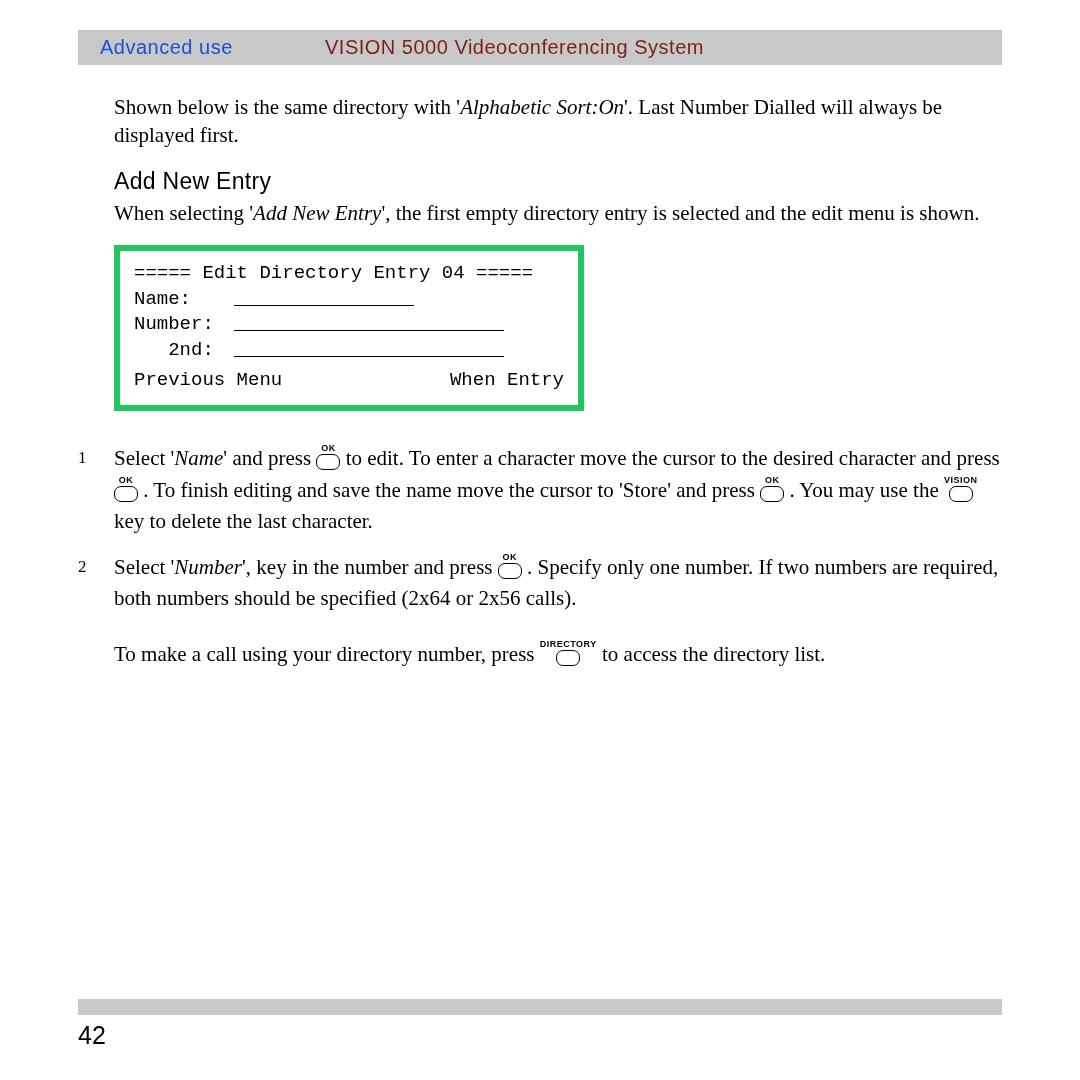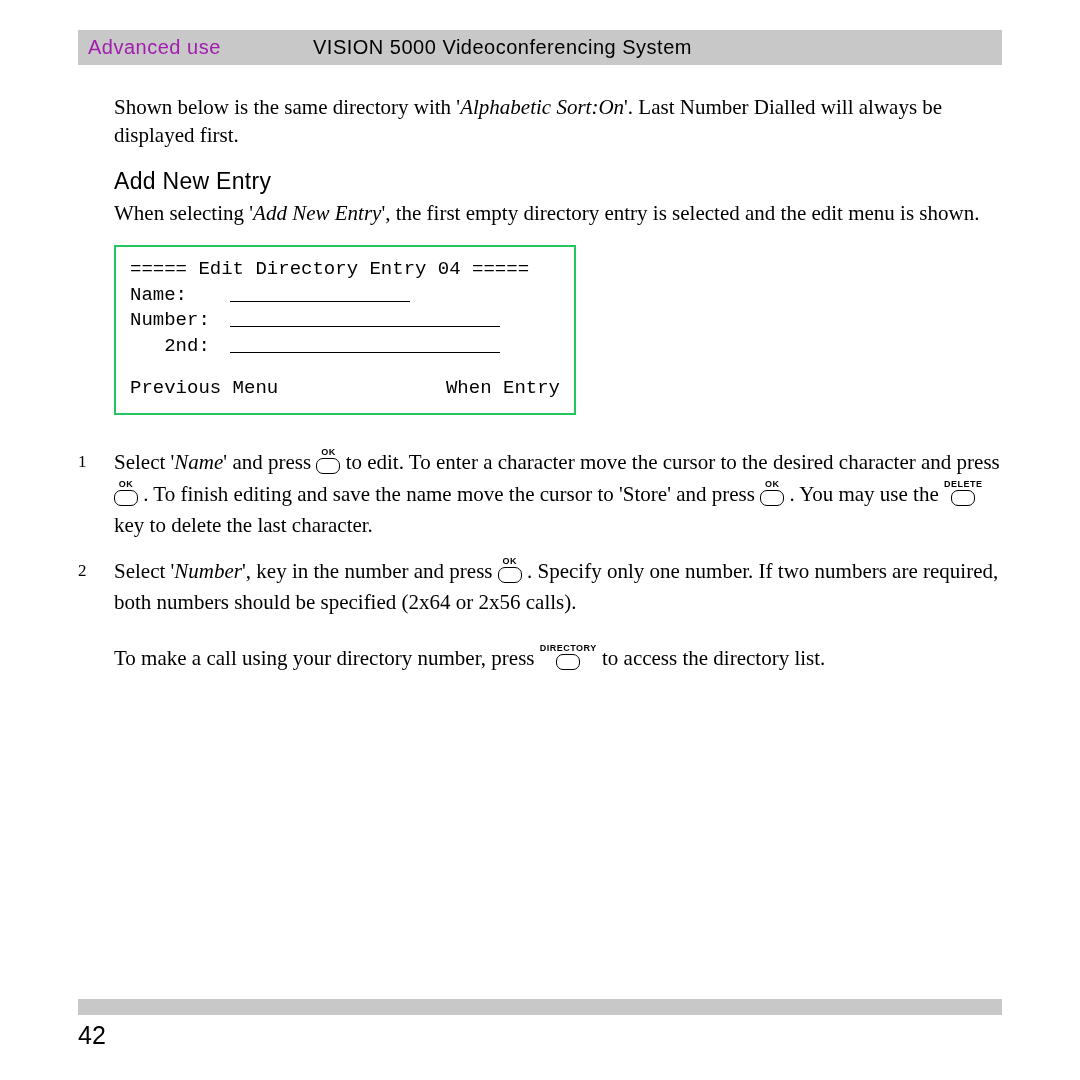--- a/index.html
+++ b/index.html
@@ -20,48 +20,49 @@
     background: #c8c8c8;
     padding: 6px 10px;
     margin-bottom: 28px;
     display: flex;
     align-items: baseline;
   }
   .header-left {
     font-family: Arial, Helvetica, sans-serif;
     font-size: 20px;
     letter-spacing: 0.5px;
-    color: #a21caf;
+    color: #1d4ed8;
     flex: 0 0 225px;
+    margin-left: 12px;
   }
   .header-center {
     font-family: Arial, Helvetica, sans-serif;
     font-size: 20px;
     letter-spacing: 0.5px;
-    color: #000000;
+    color: #7f1d1d;
   }
   .body-para {
     font-size: 21px;
     line-height: 1.35;
     margin: 0 0 18px 36px;
   }
   .italic { font-style: italic; }
   .screen-box {
     border: 2px solid #000;
     margin: 0 0 28px 36px;
     padding: 12px 14px;
     width: 420px;
     font-family: "Courier New", Courier, monospace;
     font-size: 19px;
     line-height: 1.3;
     white-space: pre;
     overflow: hidden;
   }
   .screen-box2 {
-    border: 2px solid #22c55e;
+    border: 6px solid #22c55e;
     margin: 0 0 32px 36px;
     padding: 10px 14px 12px 14px;
     width: 430px;
     font-family: "Courier New", Courier, monospace;
     font-size: 19px;
     line-height: 1.35;
   }
   .sb-row { display: flex; }
   .sb-label { flex: 0 0 100px; }
   .sb-line {
@@ -71,21 +72,21 @@
     height: 18px;
   }
   .sb-line-long {
     flex: 0 0 270px;
     border-bottom: 1px solid #000;
     height: 18px;
   }
   .sb-bottom {
     display: flex;
     justify-content: space-between;
-    margin-top: 16px;
+    margin-top: 4px;
   }
   .subhead {
     font-family: Arial, Helvetica, sans-serif;
     font-size: 23px;
     letter-spacing: 0.3px;
     margin: 12px 0 4px 36px;
   }
   .list-row {
     display: flex;
     font-size: 21px;
@@ -188,21 +189,21 @@
 <div class="list-row">
   <div class="list-num">1</div>
   <div class="list-body">
     <span>Select '</span><span class="italic">Name</span><span>' and press </span>
     <span class="key-icon"><span class="k-label">OK</span><span class="k-shape"></span></span>
     <span> to edit. To enter a character move the cursor to the desired character and press </span>
     <span class="key-icon"><span class="k-label">OK</span><span class="k-shape"></span></span>
     <span>. To finish editing and save the name move the cursor to 'Store' and press </span>
     <span class="key-icon"><span class="k-label">OK</span><span class="k-shape"></span></span>
     <span>. You may use the </span>
-    <span class="key-icon"><span class="k-label">DELETE</span><span class="k-shape"></span></span>
+    <span class="key-icon"><span class="k-label">VISION</span><span class="k-shape"></span></span>
     <span> key to delete the last character.</span>
   </div>
 </div>
 
 <div class="list-row">
   <div class="list-num">2</div>
   <div class="list-body">
     <span>Select '</span><span class="italic">Number</span><span>', key in the number and press </span>
     <span class="key-icon"><span class="k-label">OK</span><span class="k-shape"></span></span>
     <span>. Specify only one number. If two numbers are required, both numbers should be specified (2x64 or 2x56 calls).</span>

